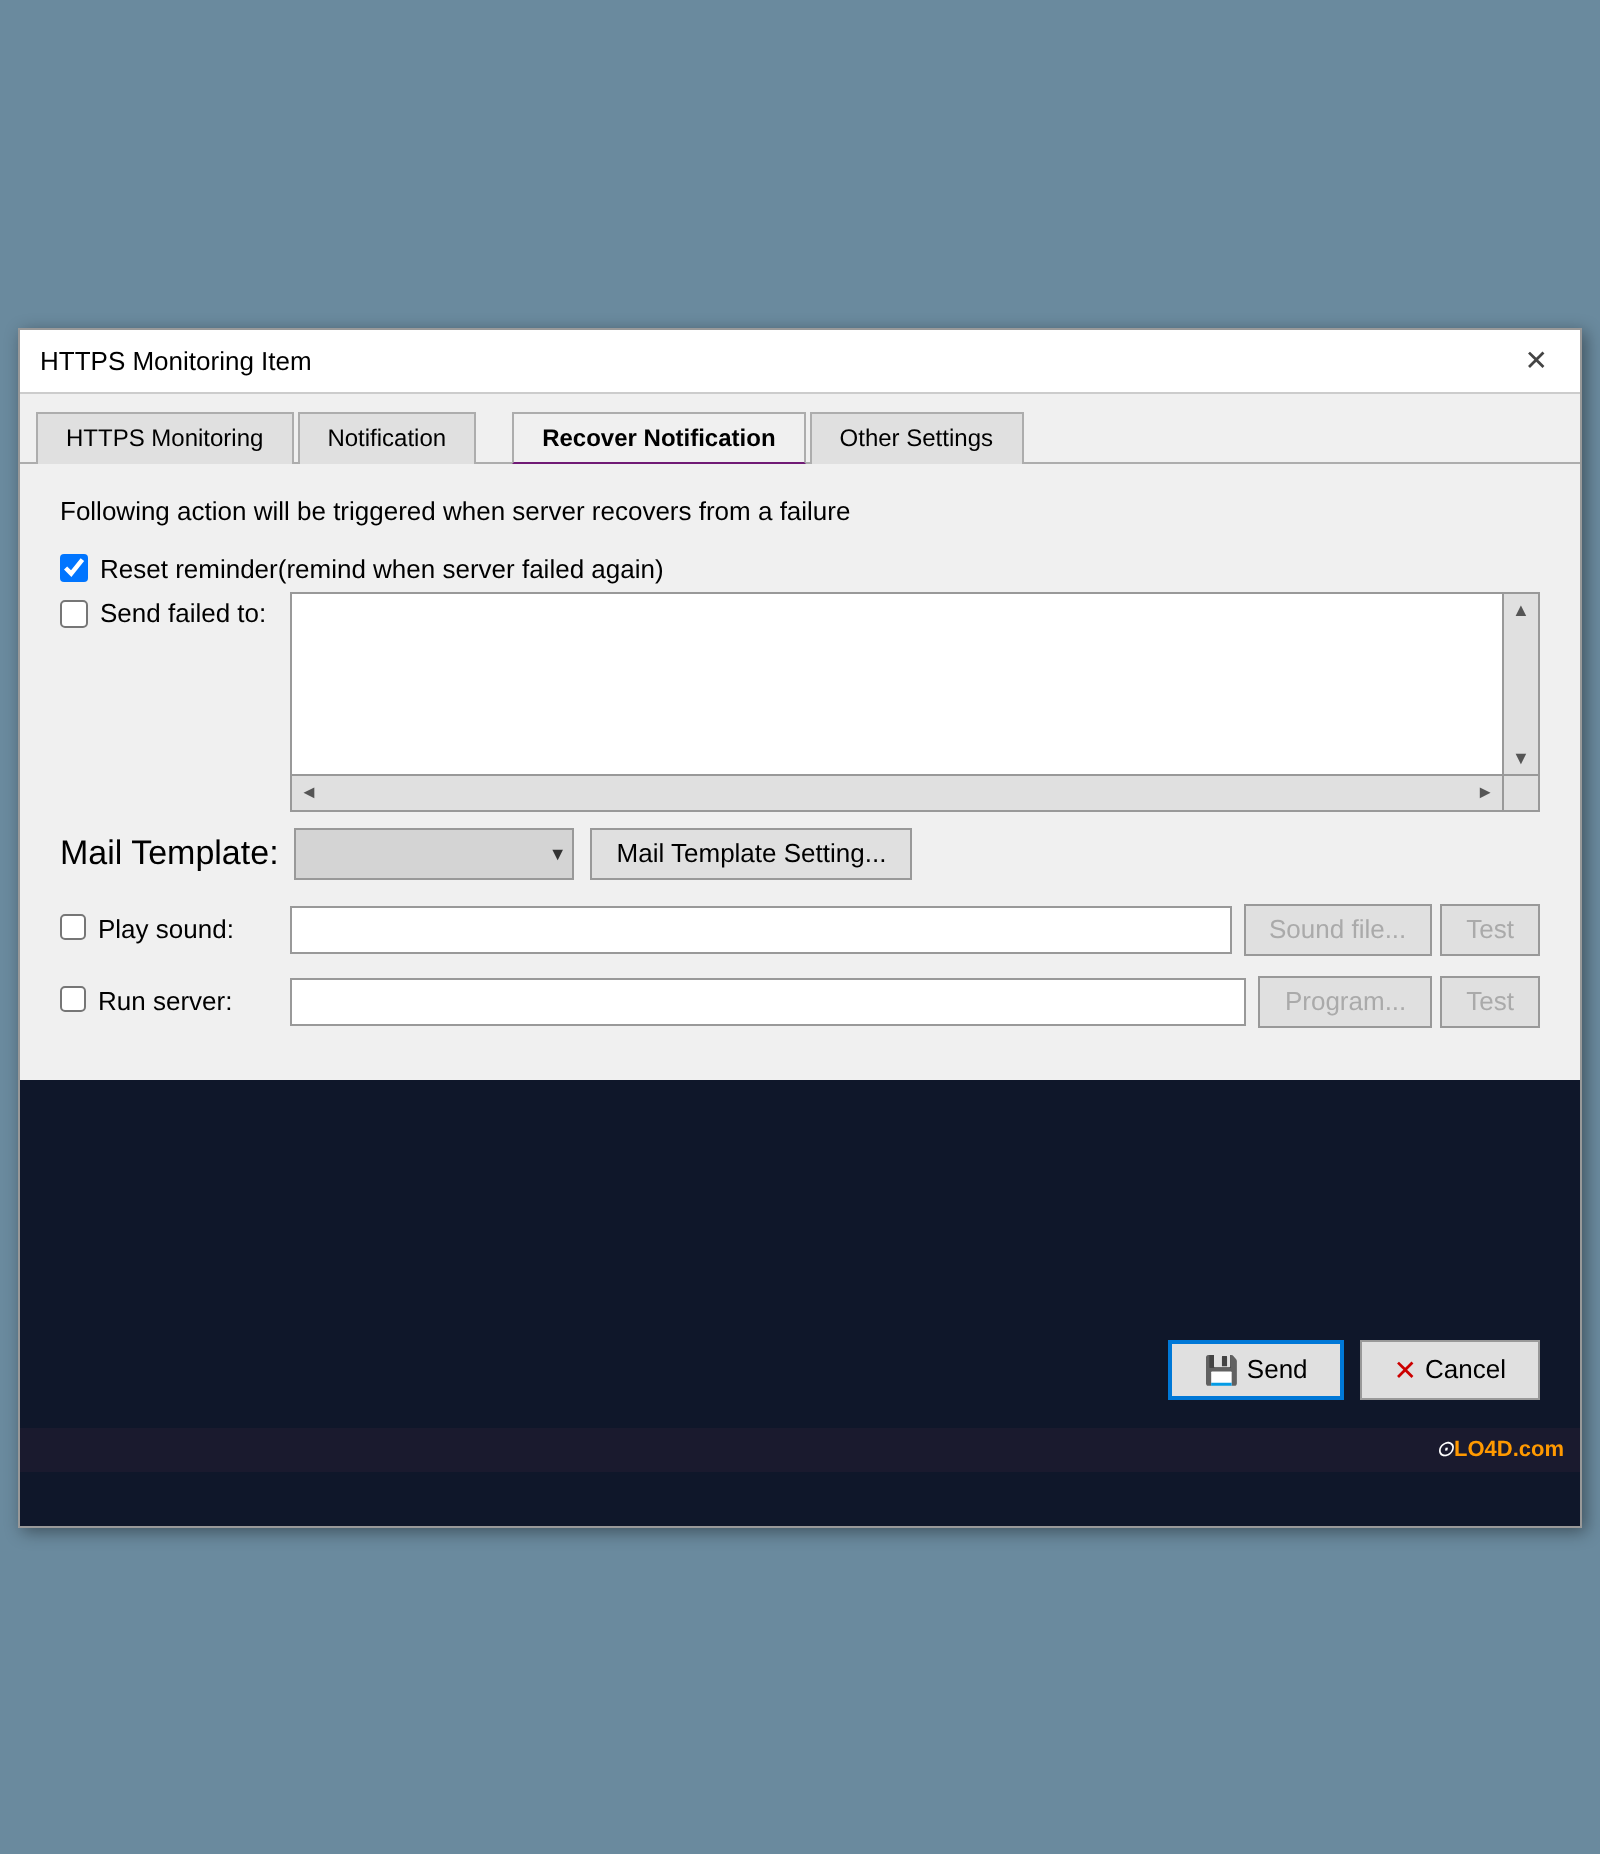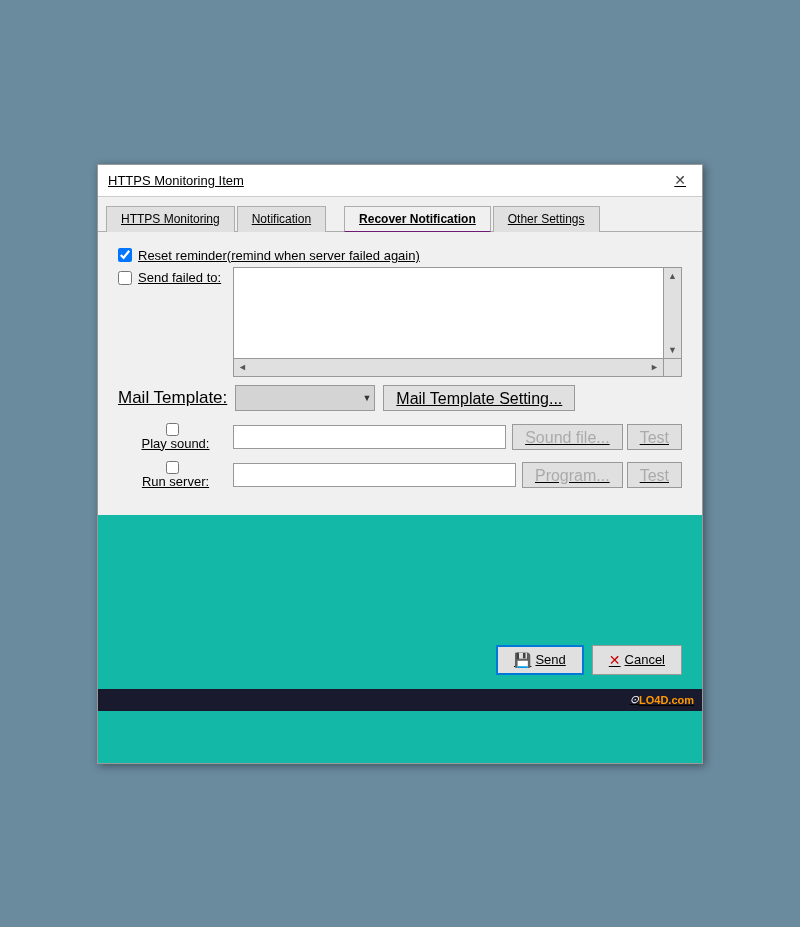--- a/index.html
+++ b/index.html
@@ -13,26 +13,25 @@
       display: flex;
       justify-content: center;
       align-items: center;
       width: 800px;
       height: 927px;
       font-family: 'Segoe UI', Tahoma, Arial, sans-serif;
       font-size: 13px;
     }
 
     .window {
-      background: #14b8a6;
+      background: #0f172a;
       border: 1px solid #999;
       box-shadow: 2px 2px 8px rgba(0,0,0,0.4);
-      width: 606px;
+      width: 782px;
       min-height: 600px;
-      text-decoration: underline;
     }
 
     .title-bar {
       background: #ffffff;
       border-bottom: 1px solid #ccc;
       display: flex;
       align-items: center;
       justify-content: space-between;
       padding: 6px 10px;
       height: 32px;
@@ -234,45 +233,44 @@
       top: 50%;
       transform: translateY(-50%);
       pointer-events: none;
       color: #333;
     }
 
     .btn {
       padding: 4px 12px;
       border: 1px solid #999;
       background: #e0e0e0;
-      font-size: 16px;
+      font-size: 13px;
       cursor: pointer;
       height: 26px;
       white-space: nowrap;
     }
 
     .btn-disabled {
       color: #aaa;
       cursor: default;
     }
 
     .sound-row, .program-row {
       display: flex;
       align-items: center;
       margin-bottom: 10px;
     }
 
     .sound-label, .program-label {
       display: flex;
-      align-items: center;
+      align-items: flex-start;
       font-size: 13px;
       color: #000;
       min-width: 115px;
       justify-content: flex-start;
-      flex-direction: column;
     }
 
     .sound-label input, .program-label input {
       margin-right: 6px;
     }
 
     .sound-input, .program-input {
       flex: 1;
       height: 24px;
       border: 1px solid #999;
@@ -372,20 +370,21 @@
     <div class="tab active">
       <span>Recover Notification</span>
     </div>
     <div class="tab">
       <span>Other Settings</span>
     </div>
   </div>
 
   <div class="content">
 
+    <div class="description">Following action will be triggered when server recovers from a failure</div>
 
     <div class="checkbox-row">
       <input type="checkbox" id="reset-reminder" checked="" style="">
       <label class="checkbox-label" for="reset-reminder">Reset reminder(remind when server failed again)</label>
     </div>
 
     <div class="send-email-row">
       <div class="email-label-container">
         <label class="field-label">
           <input type="checkbox" id="send-email" style="">

